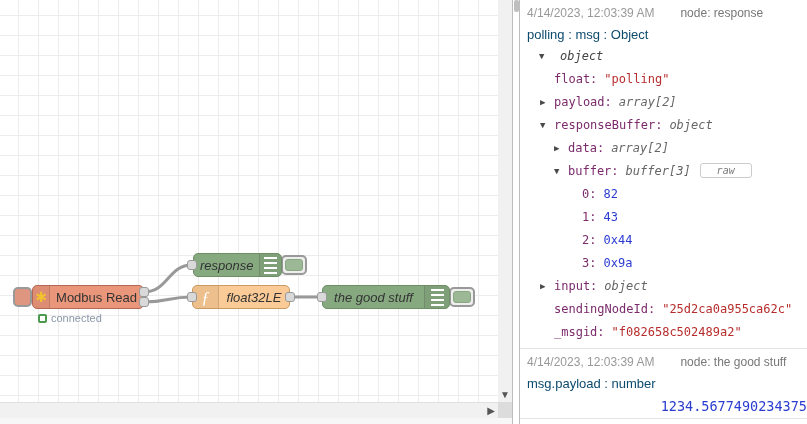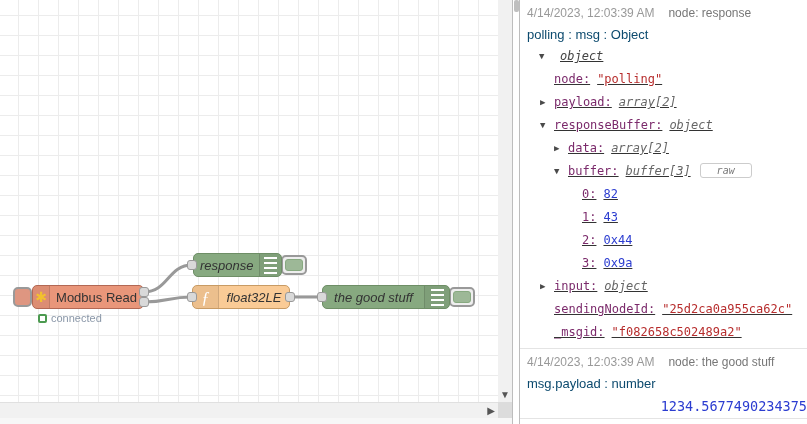--- a/index.html
+++ b/index.html
@@ -53,23 +53,23 @@
   .bottom-strip{position:absolute;left:0;top:418px;width:512px;height:6px;background:#f7f7f7;}
   .vline1{position:absolute;left:512px;top:0;width:1px;height:424px;background:#bdbdbd;}
   .vline2{position:absolute;left:519px;top:0;width:1px;height:424px;background:#bdbdbd;}
   .mini-scroll{position:absolute;left:513px;top:0;width:6px;height:424px;background:#fff;}
   .mini-thumb{position:absolute;left:514px;top:0;width:5px;height:12px;background:#bfbfbf;border-radius:2px;}
 
   
   #debug{position:absolute;left:520px;top:0;width:287px;height:424px;background:#fff;}
   .msg{border-bottom:1px solid #e4e4e4;padding:6px 0 4px 7px;}
   .meta{font-size:12px;color:#999;white-space:nowrap;}
-  .meta .nodename{margin-left:14px;color:#777;}
+  .meta .nodename{margin-left:26px;color:#777;}
   .topic{font-size:13px;color:#0c4a6e;margin-top:7px;white-space:nowrap;}
-  .tree{font-family:"DejaVu Sans Mono","Liberation Mono",monospace;font-size:12px;color:#333;margin-top:3px;text-decoration:underline;}
+  .tree{font-family:"DejaVu Sans Mono","Liberation Mono",monospace;font-size:12px;color:#333;margin-top:3px;}
   .trow{height:23px;line-height:23px;white-space:nowrap;}
   .arrowcol{display:inline-block;width:14px;font-size:9px;color:#4a4a4a;vertical-align:1px;}
   .tkey{color:#7b2a6b;}
   .tkey + span{margin-left:7px;}
   .val-string{color:#b72d2d;}
   .val-number{color:#2b3cd0;}
   .val-type{color:#666;font-style:italic;}
   .val-object{color:#444;font-style:italic;}
   .ind0{padding-left:12px;}
   .ind1{padding-left:13px;}
@@ -154,21 +154,21 @@
 
   <div id="debug">
 
     <div class="msg">
       <div class="meta">
         <span>4/14/2023, 12:03:39 AM</span><span class="nodename">node: response</span>
       </div>
       <div class="topic">polling : msg : Object</div>
       <div class="tree">
         <div class="trow ind0"><span class="arrowcol">▼</span><span class="tkey"></span><span class="val-object">object</span></div>
-        <div class="trow ind1"><span class="arrowcol"></span><span class="tkey">node:</span><span class="val-string">"polling"</span></div>
+        <div class="trow ind1"><span class="arrowcol"></span><span class="tkey">float:</span><span class="val-string">"polling"</span></div>
         <div class="trow ind1"><span class="arrowcol">▶</span><span class="tkey">payload:</span><span class="val-type">array[2]</span></div>
         <div class="trow ind1"><span class="arrowcol">▼</span><span class="tkey">responseBuffer:</span><span class="val-type">object</span></div>
         <div class="trow ind2"><span class="arrowcol">▶</span><span class="tkey">data:</span><span class="val-type">array[2]</span></div>
         <div class="trow ind2"><span class="arrowcol">▼</span><span class="tkey">buffer:</span><span class="val-type">buffer[3]</span><span class="raw-btn">raw</span></div>
         <div class="trow ind3"><span class="arrowcol"></span><span class="tkey">0:</span><span class="val-number">82</span></div>
         <div class="trow ind3"><span class="arrowcol"></span><span class="tkey">1:</span><span class="val-number">43</span></div>
         <div class="trow ind3"><span class="arrowcol"></span><span class="tkey">2:</span><span class="val-number">0x44</span></div>
         <div class="trow ind3"><span class="arrowcol"></span><span class="tkey">3:</span><span class="val-number">0x9a</span></div>
         <div class="trow ind1"><span class="arrowcol">▶</span><span class="tkey">input:</span><span class="val-type">object</span></div>
         <div class="trow ind1"><span class="arrowcol"></span><span class="tkey">sendingNodeId:</span><span class="val-string">"25d2ca0a955ca62c"</span></div>

